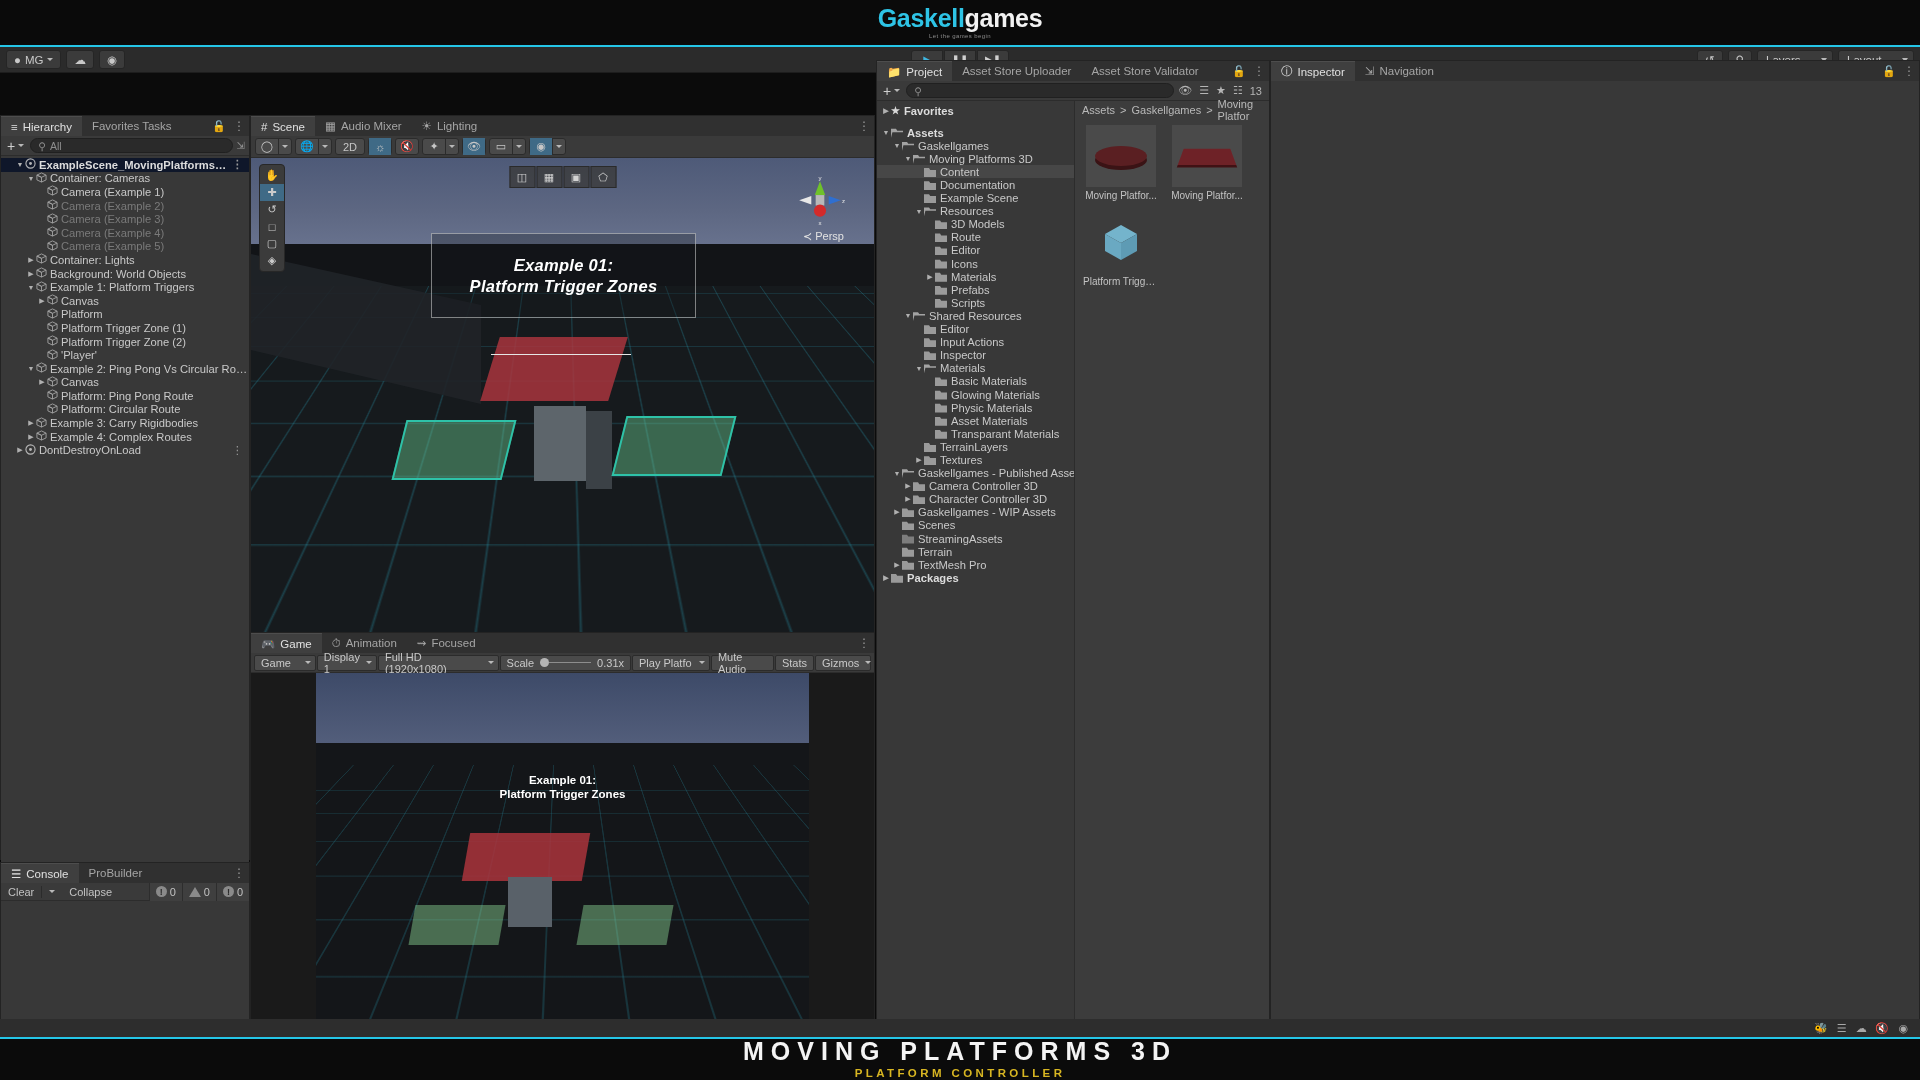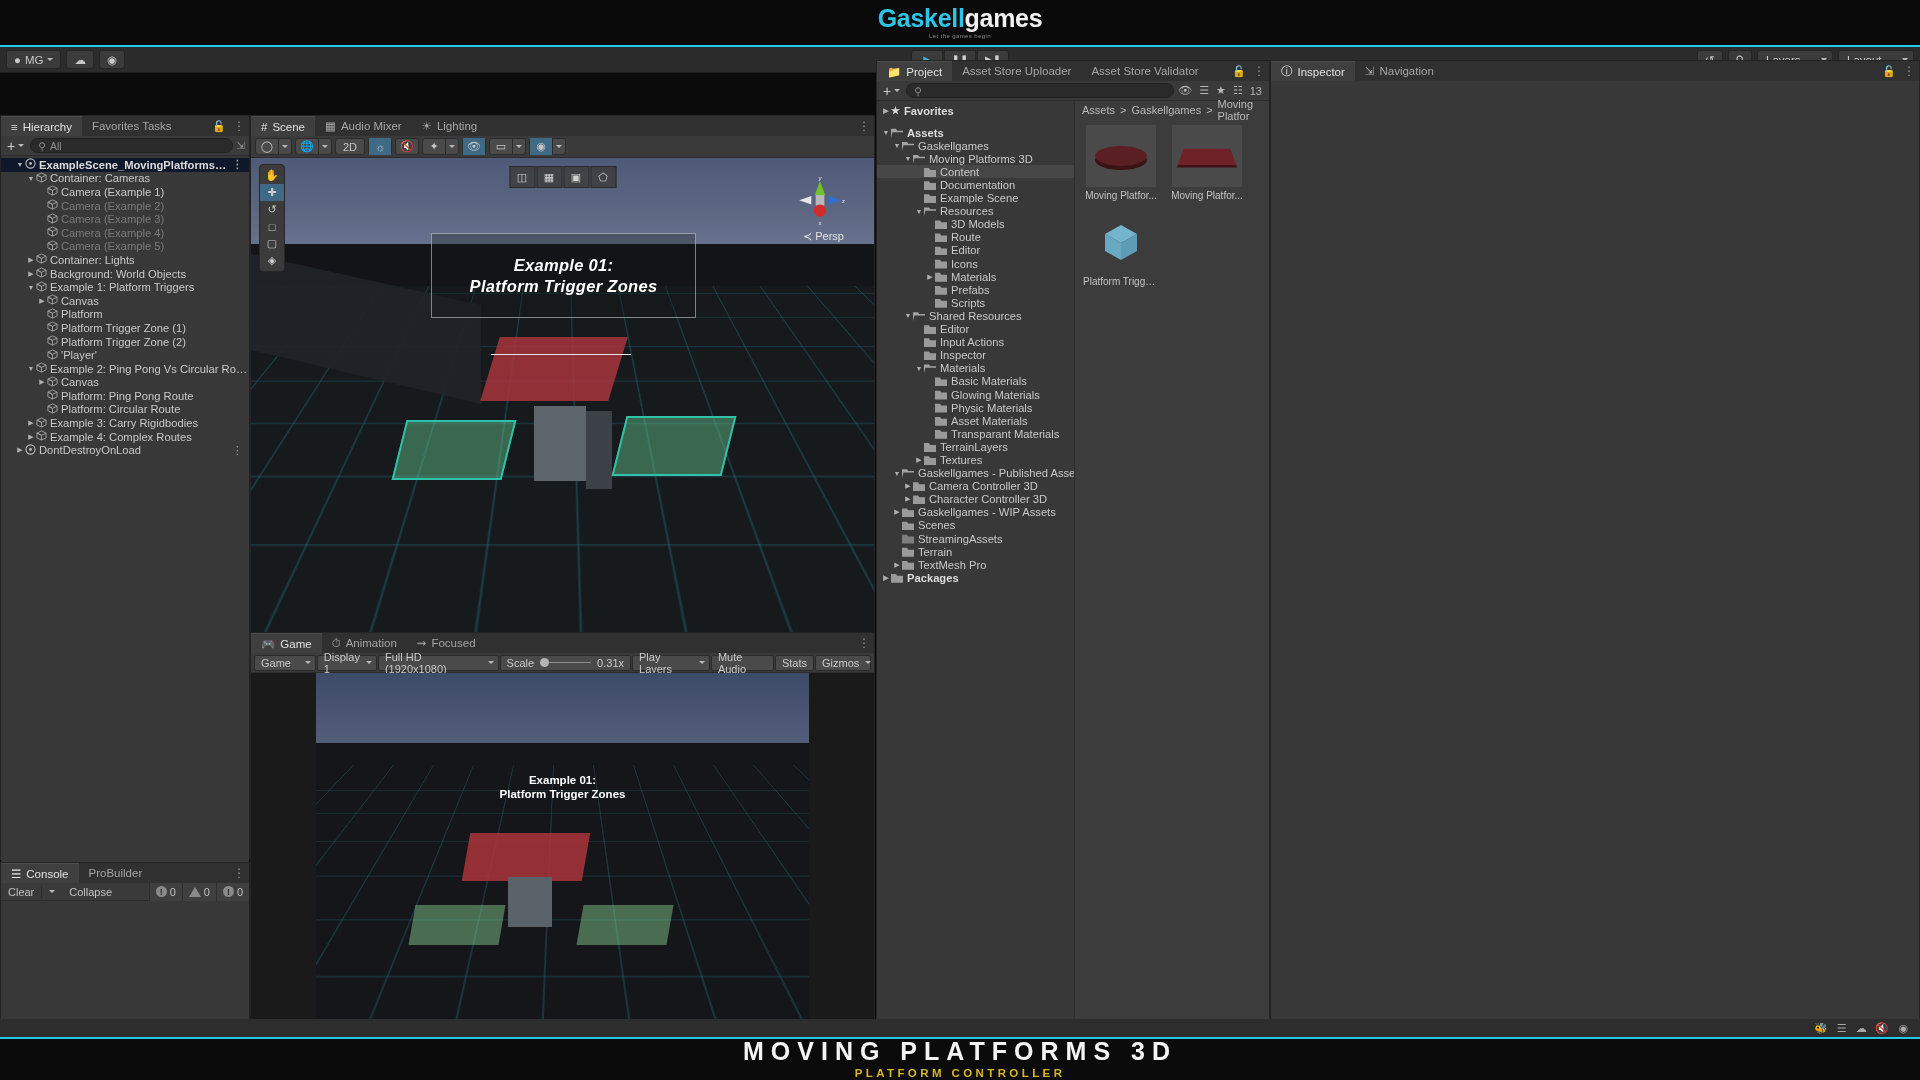--- a/index.html
+++ b/index.html
@@ -683,21 +683,21 @@
       </div>
       <div class="g-plain" style="gap:6px">
         <span>Scale</span>
         <span class="slider">
             <span class="knob"></span>
             <span class="track"></span>
           </span>
         <span>0.31x</span>
       </div>
       <div class="g-dd" style="width:86px">
-        <span>Play Layers</span>
+        <span>Play Platfo</span>
           <span class="caret sm"></span>
       </div>
       <div class="g-plain">
           <span>Mute Audio</span>
         </div>
       <div class="g-plain">
           <span>Stats</span>
         </div>
       <div class="g-dd" style="width:56px">
         <span>Gizmos</span>

